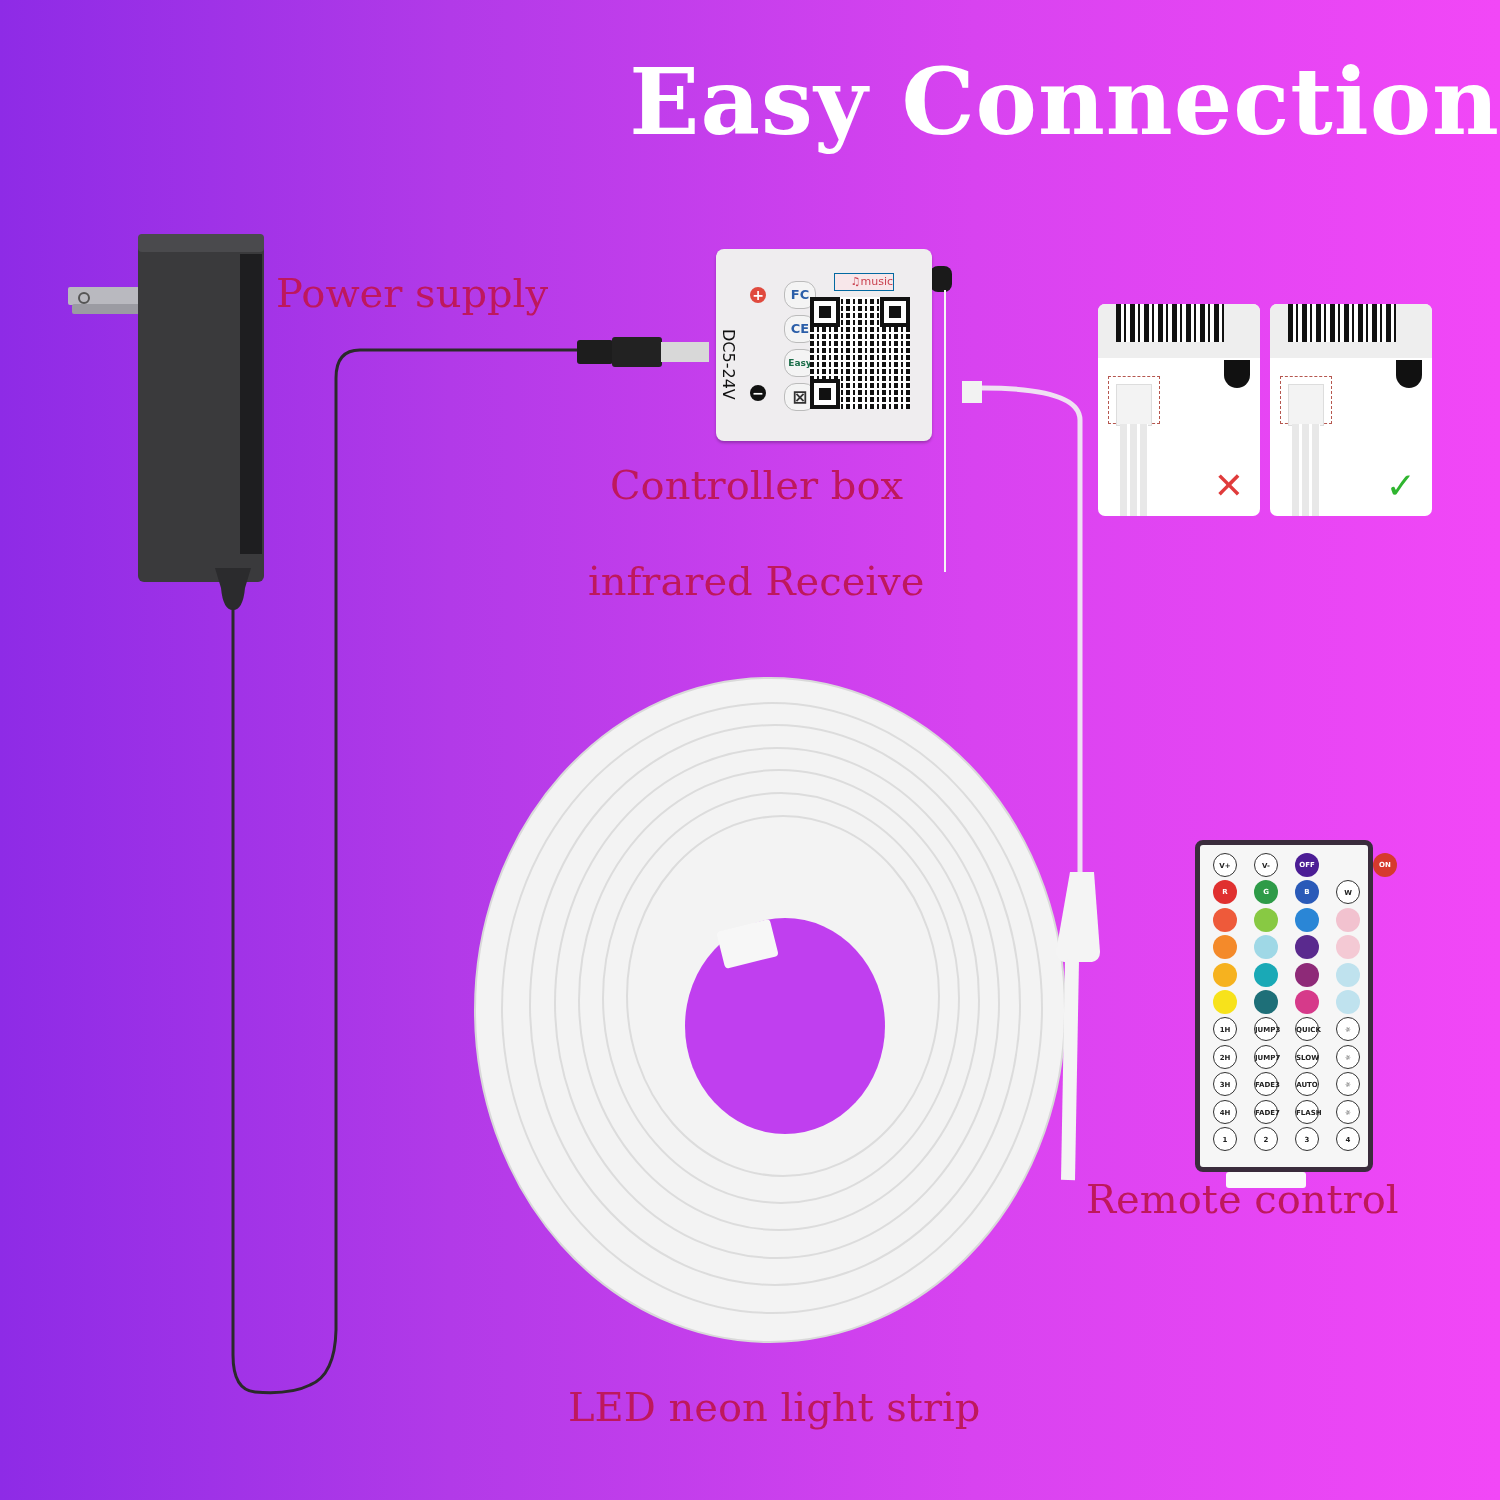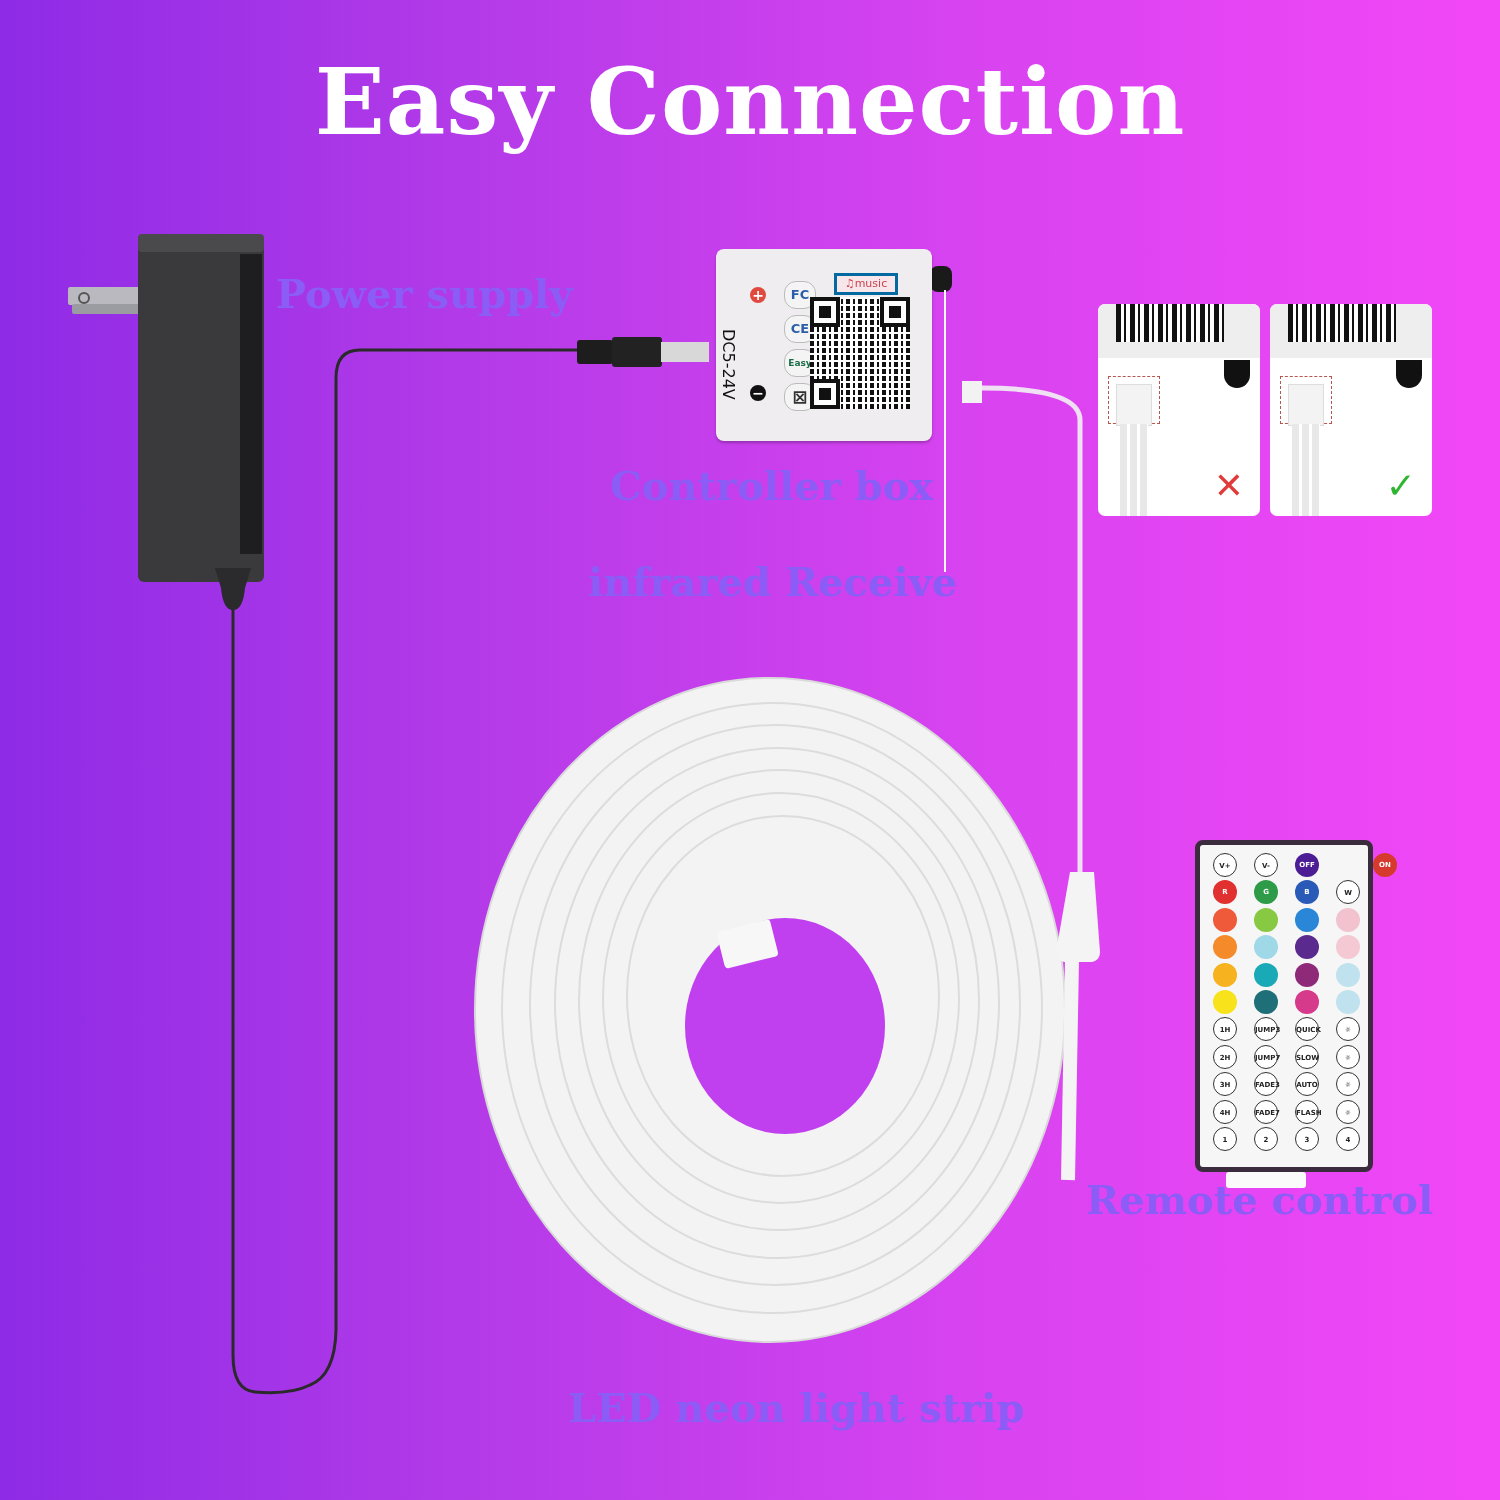--- a/index.html
+++ b/index.html
@@ -1,34 +1,34 @@
 <!DOCTYPE html>
 <html><head>
 <meta charset="utf-8">
 <style>
   html,body{margin:0;padding:0;}
   body{width:1500px;height:1500px;overflow:hidden;position:relative;
     background:linear-gradient(90deg,#8e2be6 0%,#b23ae8 30%,#d843f0 65%,#f247f7 100%);
     font-family:"DejaVu Serif","Liberation Serif",serif;}
-  .title{position:absolute;left:0;top:48px;width:1500px;text-align:center;color:#fff;
+  .title{position:absolute;left:0;top:48px;width:1500px;text-align:right;color:#fff;
     font-size:92px;font-weight:bold;letter-spacing:1px;}
-  .label{position:absolute;color:#8b5cf6;font-weight:bold;font-size:40px;white-space:nowrap;}
+  .label{position:absolute;color:#be185d;font-weight:normal;font-size:40px;white-space:nowrap;}
   svg.scene{position:absolute;left:0;top:0;}
   .ctrl{position:absolute;left:716px;top:249px;width:216px;height:192px;background:#efedef;border-radius:8px;
     box-shadow:0 2px 3px rgba(0,0,0,0.25);}
   .ctrl .volt{position:absolute;left:22px;top:80px;transform:rotate(90deg);transform-origin:left top;
     font-family:"DejaVu Sans",sans-serif;font-size:16px;color:#111;white-space:nowrap;}
   .plus{position:absolute;left:34px;top:38px;width:16px;height:16px;border-radius:50%;background:#e04a3e;color:#fff;
     font:bold 14px/16px "DejaVu Sans",sans-serif;text-align:center;}
   .minus{position:absolute;left:34px;top:136px;width:16px;height:16px;border-radius:50%;background:#111;color:#fff;
     font:bold 14px/16px "DejaVu Sans",sans-serif;text-align:center;}
   .cert{position:absolute;left:68px;width:30px;height:26px;border:1px solid #bbb;border-radius:12px;background:#f4f4f4;
     font:bold 13px/26px "DejaVu Sans",sans-serif;text-align:center;color:#2b5ea8;}
-  .music{position:absolute;left:118px;top:24px;width:58px;height:16px;border:3px solid #0369a1;background:#f8e7ea;
-    color:#c9414f;font:11px/16px "DejaVu Sans",sans-serif;text-align:center;}
+  .music{position:absolute;left:118px;top:24px;width:58px;height:16px;border:1px solid #0369a1;background:#f8e7ea;
+    color:#c9414f;font:11px/16px "DejaVu Sans",sans-serif;text-align:right;}
   .qr{position:absolute;left:94px;top:48px;width:100px;height:112px;
     background:
       repeating-linear-gradient(0deg,transparent 0 5px,#fff 5px 7px),
       repeating-linear-gradient(90deg,#111 0 4px,#fff 4px 7px,#111 7px 9px,#fff 9px 12px);}
   .qr .fp{position:absolute;width:22px;height:22px;border:4px solid #111;background:#fff;}
   .qr .fp::after{content:"";position:absolute;left:5px;top:5px;width:12px;height:12px;background:#111;}
   .panel{position:absolute;top:304px;width:162px;height:212px;background:#fff;border-radius:7px;overflow:hidden;}
   .panel .qrstrip{position:absolute;left:0;top:0;width:100%;height:54px;background:#eeeeee;}
   .panel .qrbits{position:absolute;left:18px;top:0;width:108px;height:38px;
     background:repeating-linear-gradient(90deg,#111 0 5px,#fff 5px 8px,#111 8px 10px,#fff 10px 14px),#111;}

